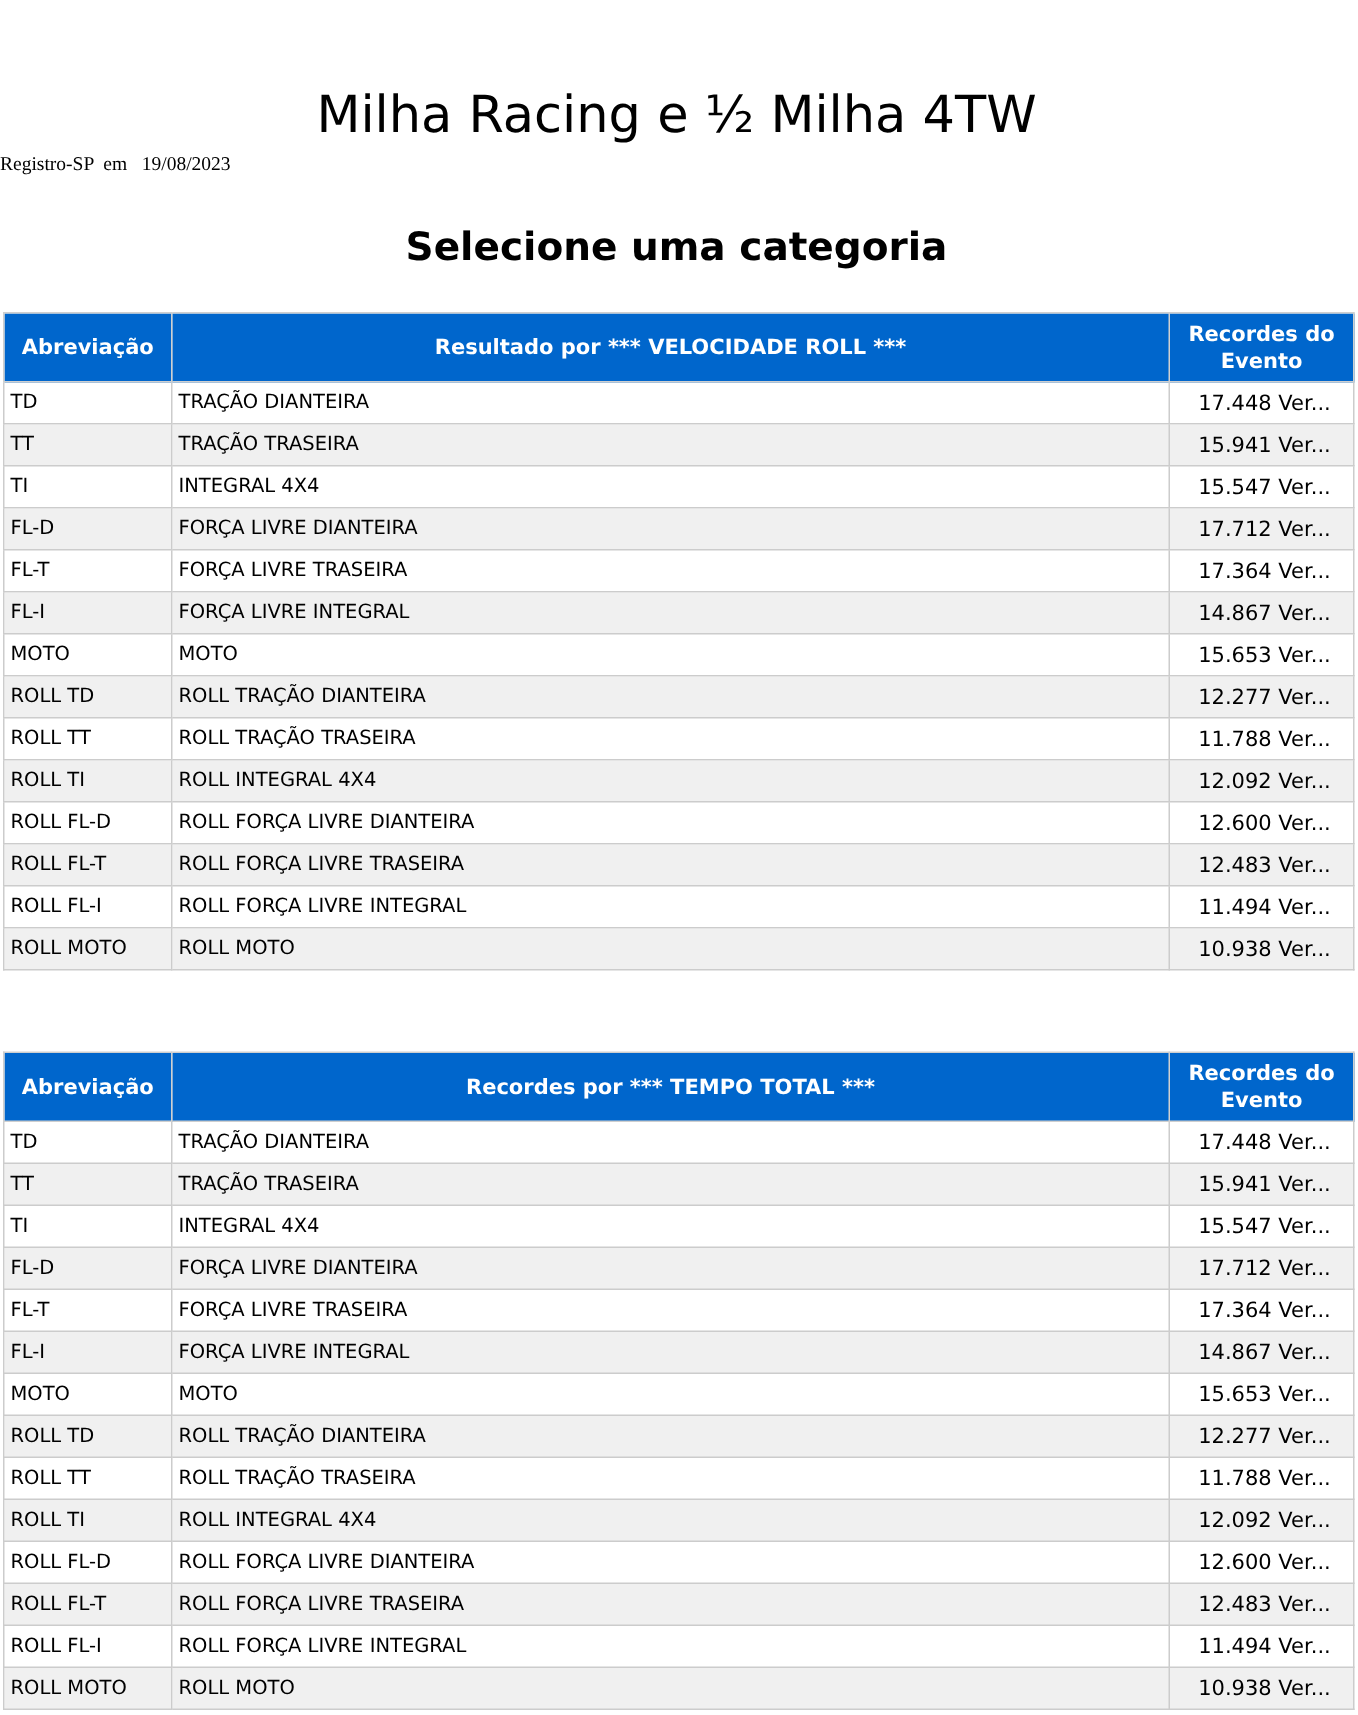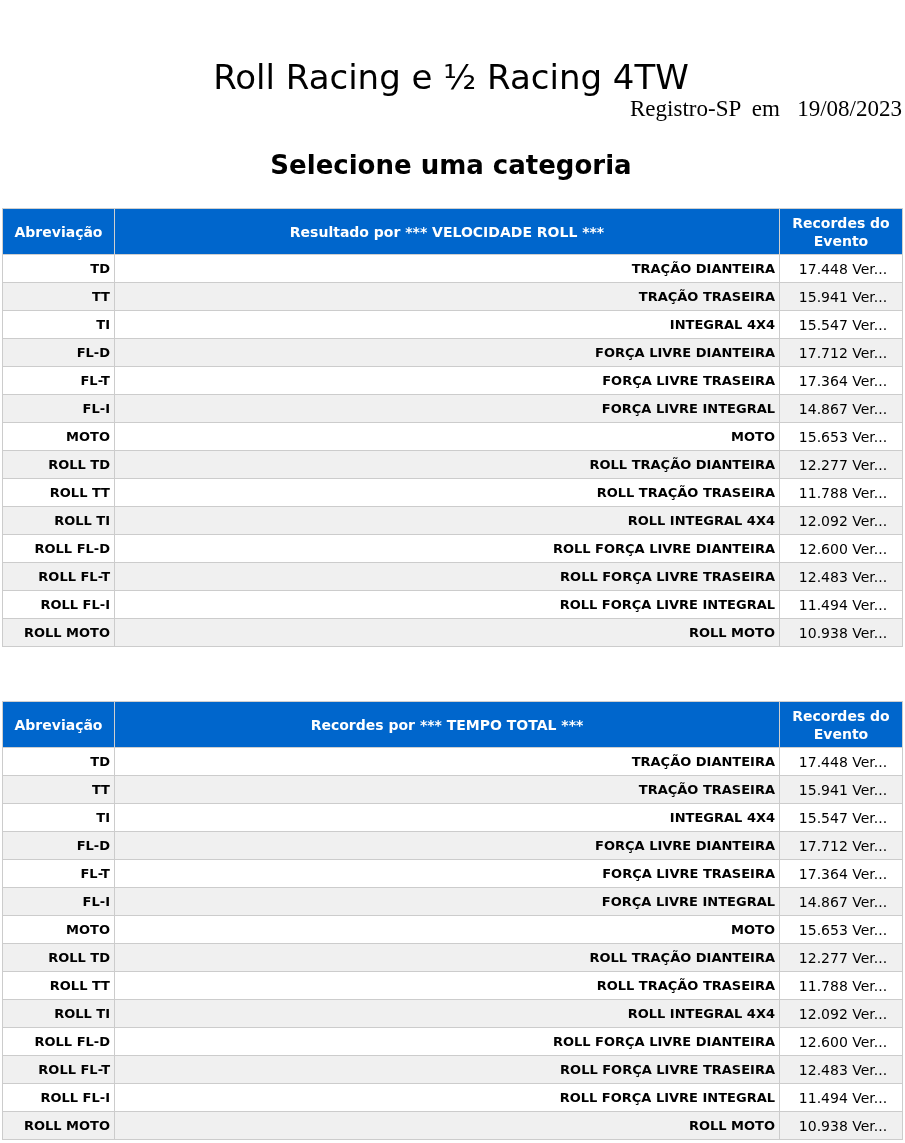--- a/index.html
+++ b/index.html
@@ -25,23 +25,23 @@
       font-size: 34px;
       line-height: 42px;
       font-weight: normal;
       margin: 0;
     }
     .subtitle {
       position: absolute;
       top: 98px;
       left: 0;
       width: 902px;
-      text-align: right;
+      text-align: left;
       font-family: "Liberation Serif", serif;
-      font-size: 23px;
+      font-size: 13px;
       line-height: 22px;
       white-space: pre;
     }
     .section-heading {
       position: absolute;
       top: 148px;
       left: 0;
       width: 902px;
       text-align: center;
       font-family: "DejaVu Sans", sans-serif;
@@ -82,36 +82,36 @@
       font-size: 13px;
       line-height: 16px;
       padding: 0 4px;
       box-sizing: border-box;
       vertical-align: middle;
       white-space: nowrap;
       overflow: hidden;
     }
     table.results td.abbr,
     table.results td.cat {
-      text-align: right;
-      font-weight: bold;
+      text-align: left;
+      font-weight: normal;
     }
     table.results td.rec {
       text-align: center;
       font-size: 14px;
       padding-left: 8px;
     }
     table.results tr.row:nth-child(even) td { background: #f0f0f0; }
     table.results tr.row:nth-child(odd) td { background: #ffffff; }
     table.results tr.row { cursor: pointer; }
   </style>
 </head>
 <body>
 
-<h1 class="page-title">Roll Racing e ½ Racing 4TW</h1>
+<h1 class="page-title">Milha Racing e ½ Milha 4TW</h1>
 <div class="subtitle">Registro-SP  em   19/08/2023</div>
 <h2 class="section-heading">Selecione uma categoria</h2>
 
 <table class="results t1">
   <colgroup>
       <col class="c1">
       <col class="c2">
       <col class="c3">
     </colgroup>
   <thead>

